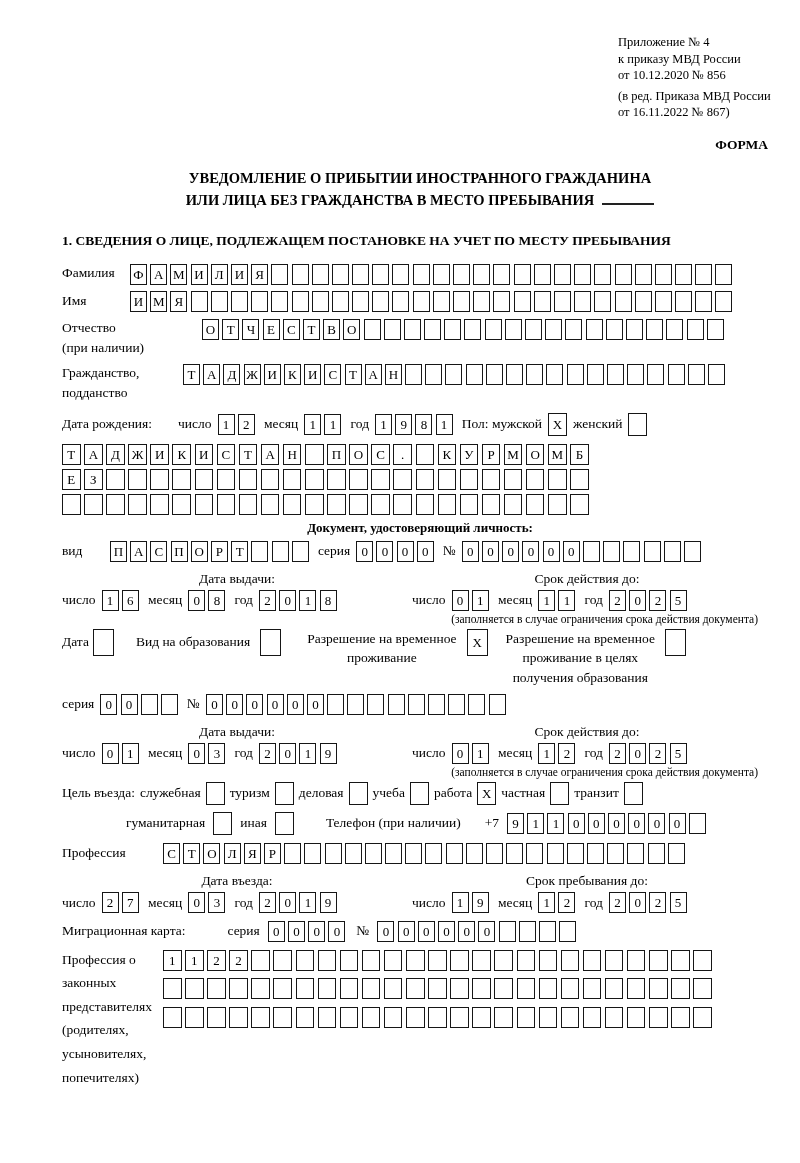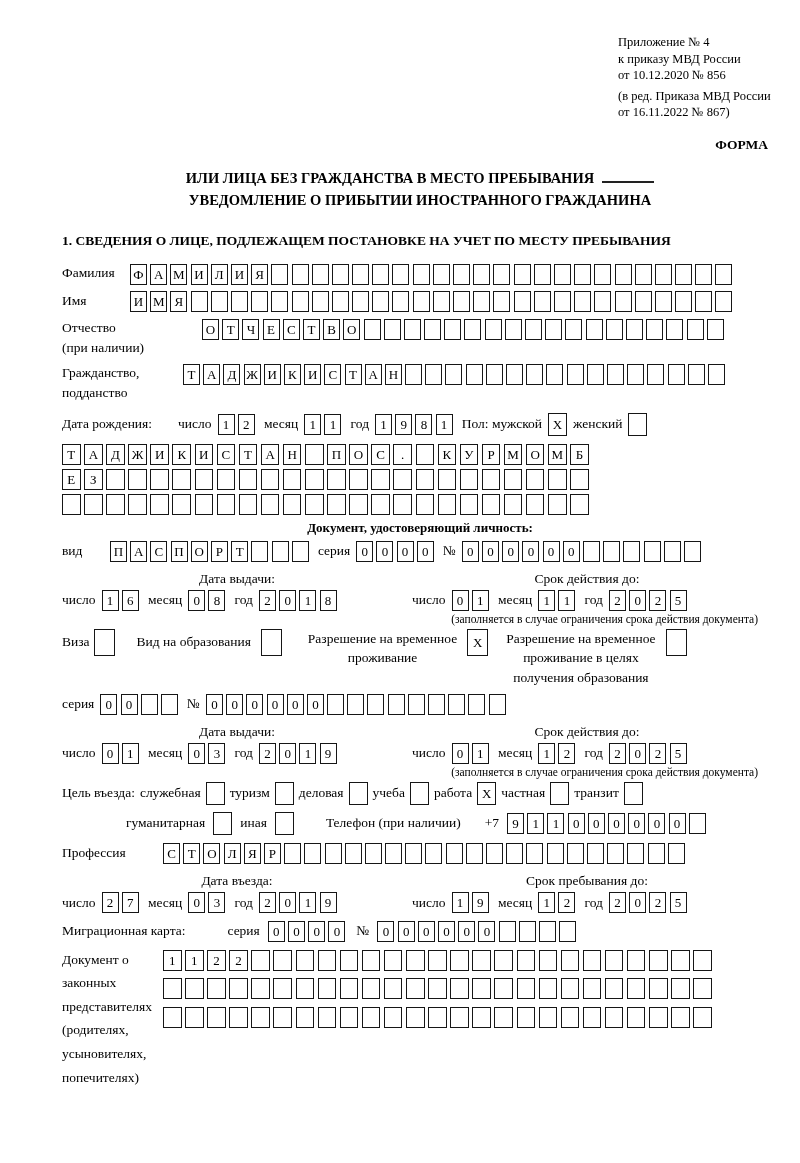--- a/index.html
+++ b/index.html
@@ -48,22 +48,22 @@
     <div>к приказу МВД России</div>
     <div>от 10.12.2020 № 856</div>
     <div class="gap"></div>
     <div>(в ред. Приказа МВД России</div>
     <div>от 16.11.2022 № 867)</div>
   </div>
 
   <div class="forma">ФОРМА</div>
 
   <div class="title">
+    <div>УВЕДОМЛЕНИЕ О ПРИБЫТИИ ИНОСТРАННОГО ГРАЖДАНИНА</div>
     <div><span>ИЛИ ЛИЦА БЕЗ ГРАЖДАНСТВА В МЕСТО ПРЕБЫВАНИЯ</span><span class="blank"></span></div>
-    <div>УВЕДОМЛЕНИЕ О ПРИБЫТИИ ИНОСТРАННОГО ГРАЖДАНИНА</div>
   </div>
 
   <div class="sect">1. СВЕДЕНИЯ О ЛИЦЕ, ПОДЛЕЖАЩЕМ ПОСТАНОВКЕ НА УЧЕТ ПО МЕСТУ ПРЕБЫВАНИЯ</div>
 
   <div class="row" style="margin-top:14px;">
     <span class="lbl" style="width:68px;">Фамилия</span>
     <span class="cells"><span class="cell">Ф</span><span class="cell">А</span><span class="cell">М</span><span class="cell">И</span><span class="cell">Л</span><span class="cell">И</span><span class="cell">Я</span><span class="cell"></span><span class="cell"></span><span class="cell"></span><span class="cell"></span><span class="cell"></span><span class="cell"></span><span class="cell"></span><span class="cell"></span><span class="cell"></span><span class="cell"></span><span class="cell"></span><span class="cell"></span><span class="cell"></span><span class="cell"></span><span class="cell"></span><span class="cell"></span><span class="cell"></span><span class="cell"></span><span class="cell"></span><span class="cell"></span><span class="cell"></span><span class="cell"></span><span class="cell"></span></span>
   </div>
 
   <div class="row">
@@ -143,21 +143,21 @@
         <span>год</span>
         <span class="cells"><span class="cell">2</span><span class="cell">0</span><span class="cell">2</span><span class="cell">5</span></span>
       </div>
       <div class="note">(заполняется в случае ограничения срока действия документа)</div>
     </div>
   </div>
 
 
   <div class="row" style="margin-top:4px;">
     <span class="inl" style="gap:4px;">
-      <span>Виза</span>
+      <span>Дата</span>
       <span class="cells chk2"><span class="cell"></span></span>
     </span>
     <span style="width:22px;"></span>
     <span class="inl" style="gap:10px;">
       <span>Вид на образования</span>
       <span class="cells chk2"><span class="cell"></span></span>
     </span>
     <span style="width:26px;"></span>
     <span class="inl" style="gap:10px;align-items:flex-start;">
       <span class="dcol ctr">
@@ -274,21 +274,21 @@
     <span>Миграционная карта:</span>
     <span style="width:26px;"></span>
     <span>серия</span>
     <span class="cells"><span class="cell">0</span><span class="cell">0</span><span class="cell">0</span><span class="cell">0</span></span>
     <span>№</span>
     <span class="cells"><span class="cell">0</span><span class="cell">0</span><span class="cell">0</span><span class="cell">0</span><span class="cell">0</span><span class="cell">0</span><span class="cell"></span><span class="cell"></span><span class="cell"></span><span class="cell"></span></span>
   </div>
 
   <div class="row wide" style="margin-top:6px;">
     <span class="lbl dcol" style="width:101px;line-height:1.75;">
-      <span>Документ о</span>
+      <span>Профессия о</span>
       <span>законных</span>
       <span>представителях</span>
       <span>(родителях,</span>
       <span>усыновителях,</span>
       <span>попечителях)</span>
     </span>
     <span class="stack" style="margin-top:2px;">
       <span class="cells" style="margin-bottom:7px;"><span class="cell">1</span><span class="cell">1</span><span class="cell">2</span><span class="cell">2</span><span class="cell"></span><span class="cell"></span><span class="cell"></span><span class="cell"></span><span class="cell"></span><span class="cell"></span><span class="cell"></span><span class="cell"></span><span class="cell"></span><span class="cell"></span><span class="cell"></span><span class="cell"></span><span class="cell"></span><span class="cell"></span><span class="cell"></span><span class="cell"></span><span class="cell"></span><span class="cell"></span><span class="cell"></span><span class="cell"></span><span class="cell"></span></span>
       <span class="cells" style="margin-bottom:7px;"><span class="cell"></span><span class="cell"></span><span class="cell"></span><span class="cell"></span><span class="cell"></span><span class="cell"></span><span class="cell"></span><span class="cell"></span><span class="cell"></span><span class="cell"></span><span class="cell"></span><span class="cell"></span><span class="cell"></span><span class="cell"></span><span class="cell"></span><span class="cell"></span><span class="cell"></span><span class="cell"></span><span class="cell"></span><span class="cell"></span><span class="cell"></span><span class="cell"></span><span class="cell"></span><span class="cell"></span><span class="cell"></span></span>
       <span class="cells"><span class="cell"></span><span class="cell"></span><span class="cell"></span><span class="cell"></span><span class="cell"></span><span class="cell"></span><span class="cell"></span><span class="cell"></span><span class="cell"></span><span class="cell"></span><span class="cell"></span><span class="cell"></span><span class="cell"></span><span class="cell"></span><span class="cell"></span><span class="cell"></span><span class="cell"></span><span class="cell"></span><span class="cell"></span><span class="cell"></span><span class="cell"></span><span class="cell"></span><span class="cell"></span><span class="cell"></span><span class="cell"></span></span>

